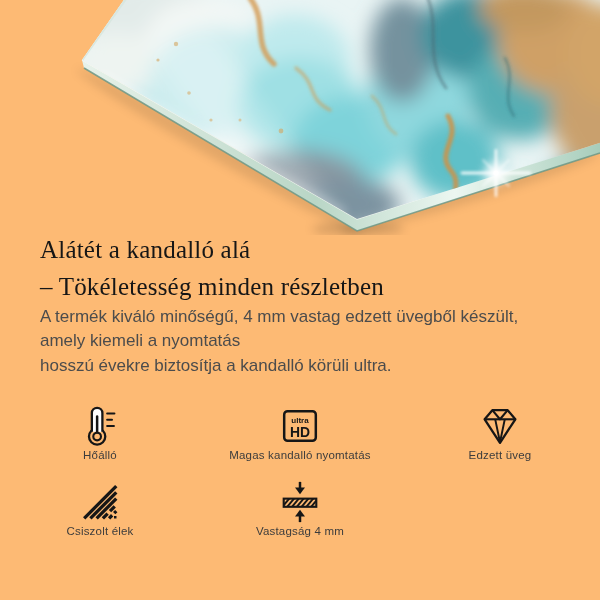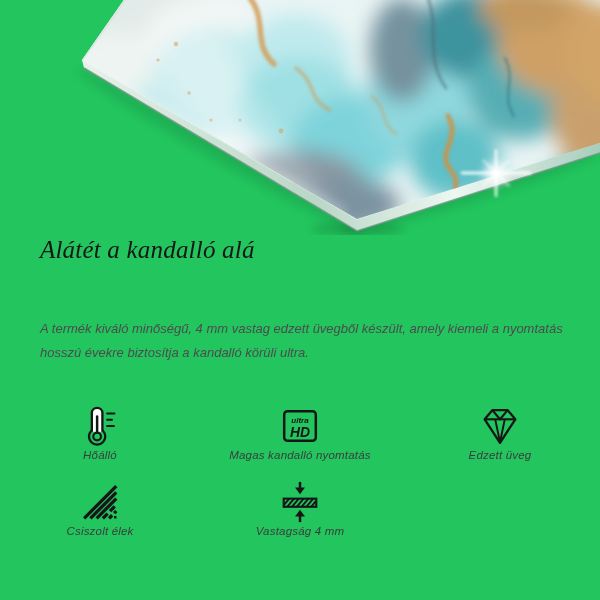--- a/index.html
+++ b/index.html
@@ -1,23 +1,23 @@
 <!DOCTYPE html>
 <html><head>
 <meta charset="utf-8">
 <style>
   html,body{margin:0;padding:0;background:#ffffff;}
-  .page{position:relative;width:600px;height:600px;overflow:hidden;background:#22c55e;
-        font-family:"Liberation Sans",sans-serif;font-style:italic;}
+  .page{position:relative;width:600px;height:600px;overflow:hidden;background:#fdba74;
+        font-family:"Liberation Sans",sans-serif;}
   .hero{position:absolute;top:0;left:0;display:block;}
   .title{position:absolute;left:40px;top:231px;width:520px;
          font-family:"Liberation Serif",serif;font-size:25px;line-height:37px;
          color:#161616;letter-spacing:.2px;}
-  .desc{position:absolute;left:40px;top:317px;width:525px;
-        font-size:13px;line-height:24.3px;color:#4c4c4c;}
+  .desc{position:absolute;left:40px;top:305px;width:525px;
+        font-size:17px;line-height:24.3px;color:#4c4c4c;}
   .features{position:absolute;left:0;top:403px;width:600px;
             display:grid;grid-template-columns:repeat(3,200px);row-gap:18px;}
   .feature{display:flex;flex-direction:column;align-items:center;}
   .iconbox{height:46px;display:flex;align-items:center;justify-content:center;text-align:center;}
   .flabel{font-size:11.5px;color:#3c3c3c;letter-spacing:.2px;}
   .ficon{display:block;}
 </style>
 </head>
 <body>
 
@@ -110,20 +110,21 @@
         <path d="M496,150 V196" stroke-width="2.2"></path>
         <path d="M483,160 L509,186" stroke-width="1.4" opacity="0.8"></path>
         <path d="M509,160 L483,186" stroke-width="1.4" opacity="0.8"></path>
       </g>
       <circle cx="496" cy="173" r="2.6" fill="#ffffff"></circle>
     </g>
   </svg>
 
   <div class="title">
     <div>Alátét a kandalló alá</div>
+    <div>– Tökéletesség minden részletben</div>
   </div>
 
   <div class="desc">
     <div>A termék kiváló minőségű, 4 mm vastag edzett üvegből készült, amely kiemeli a nyomtatás</div>
     <div>hosszú évekre biztosítja a kandalló körüli ultra.</div>
   </div>
 
   <div class="features">
 
     <div class="feature">

